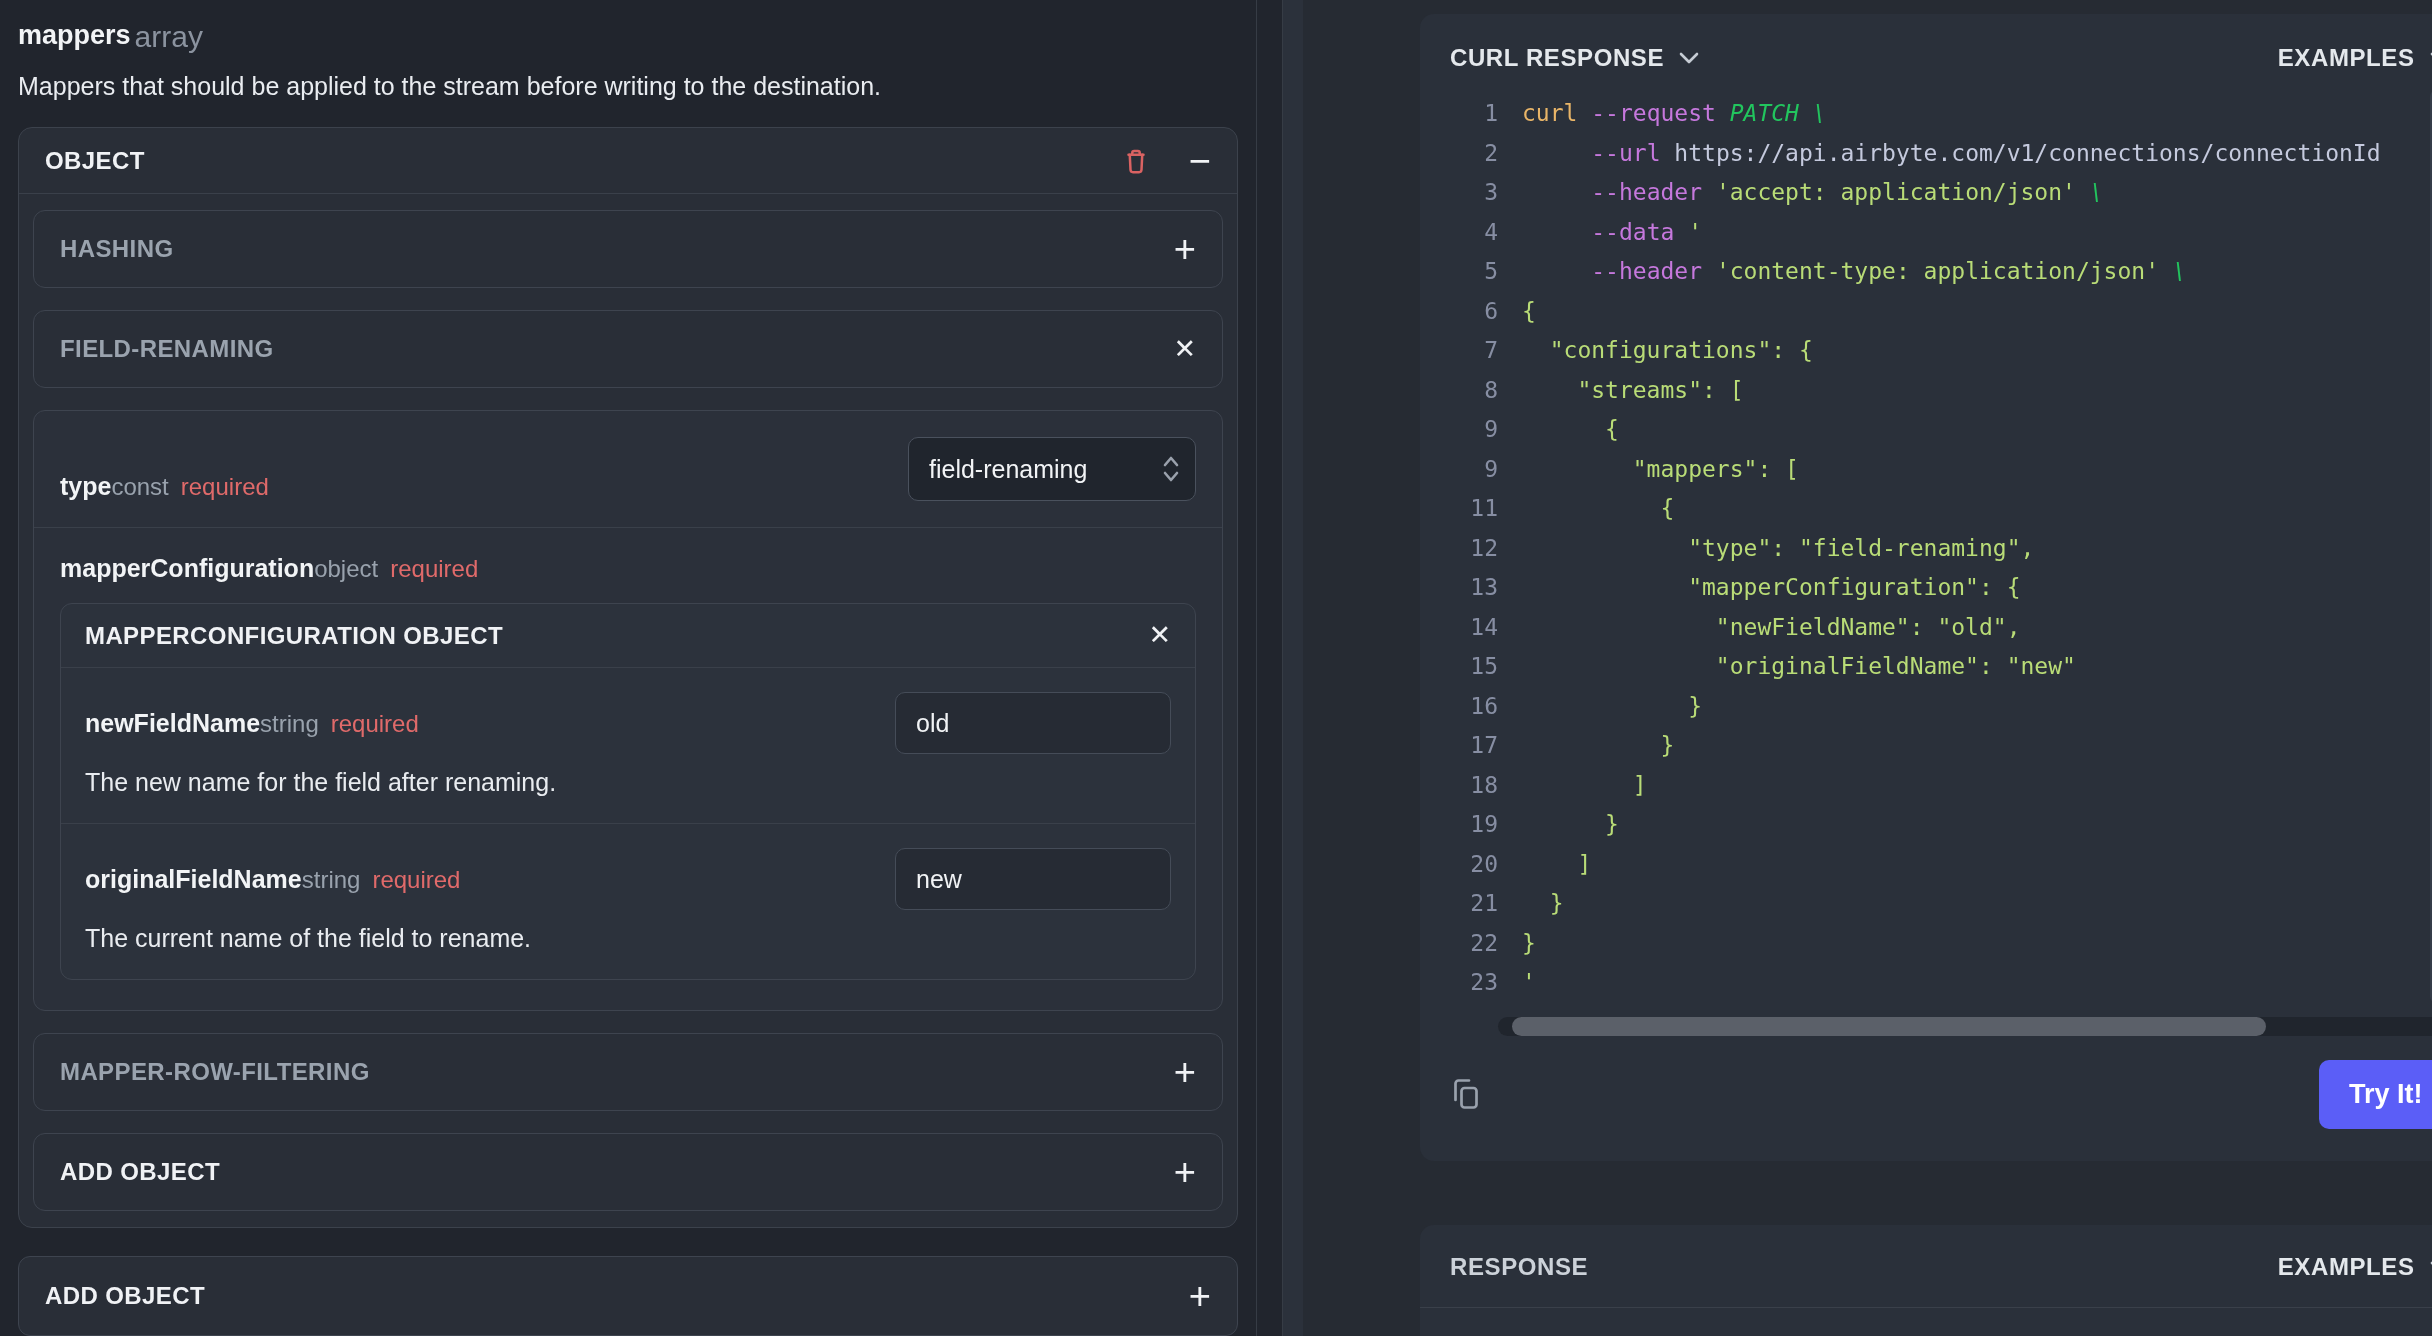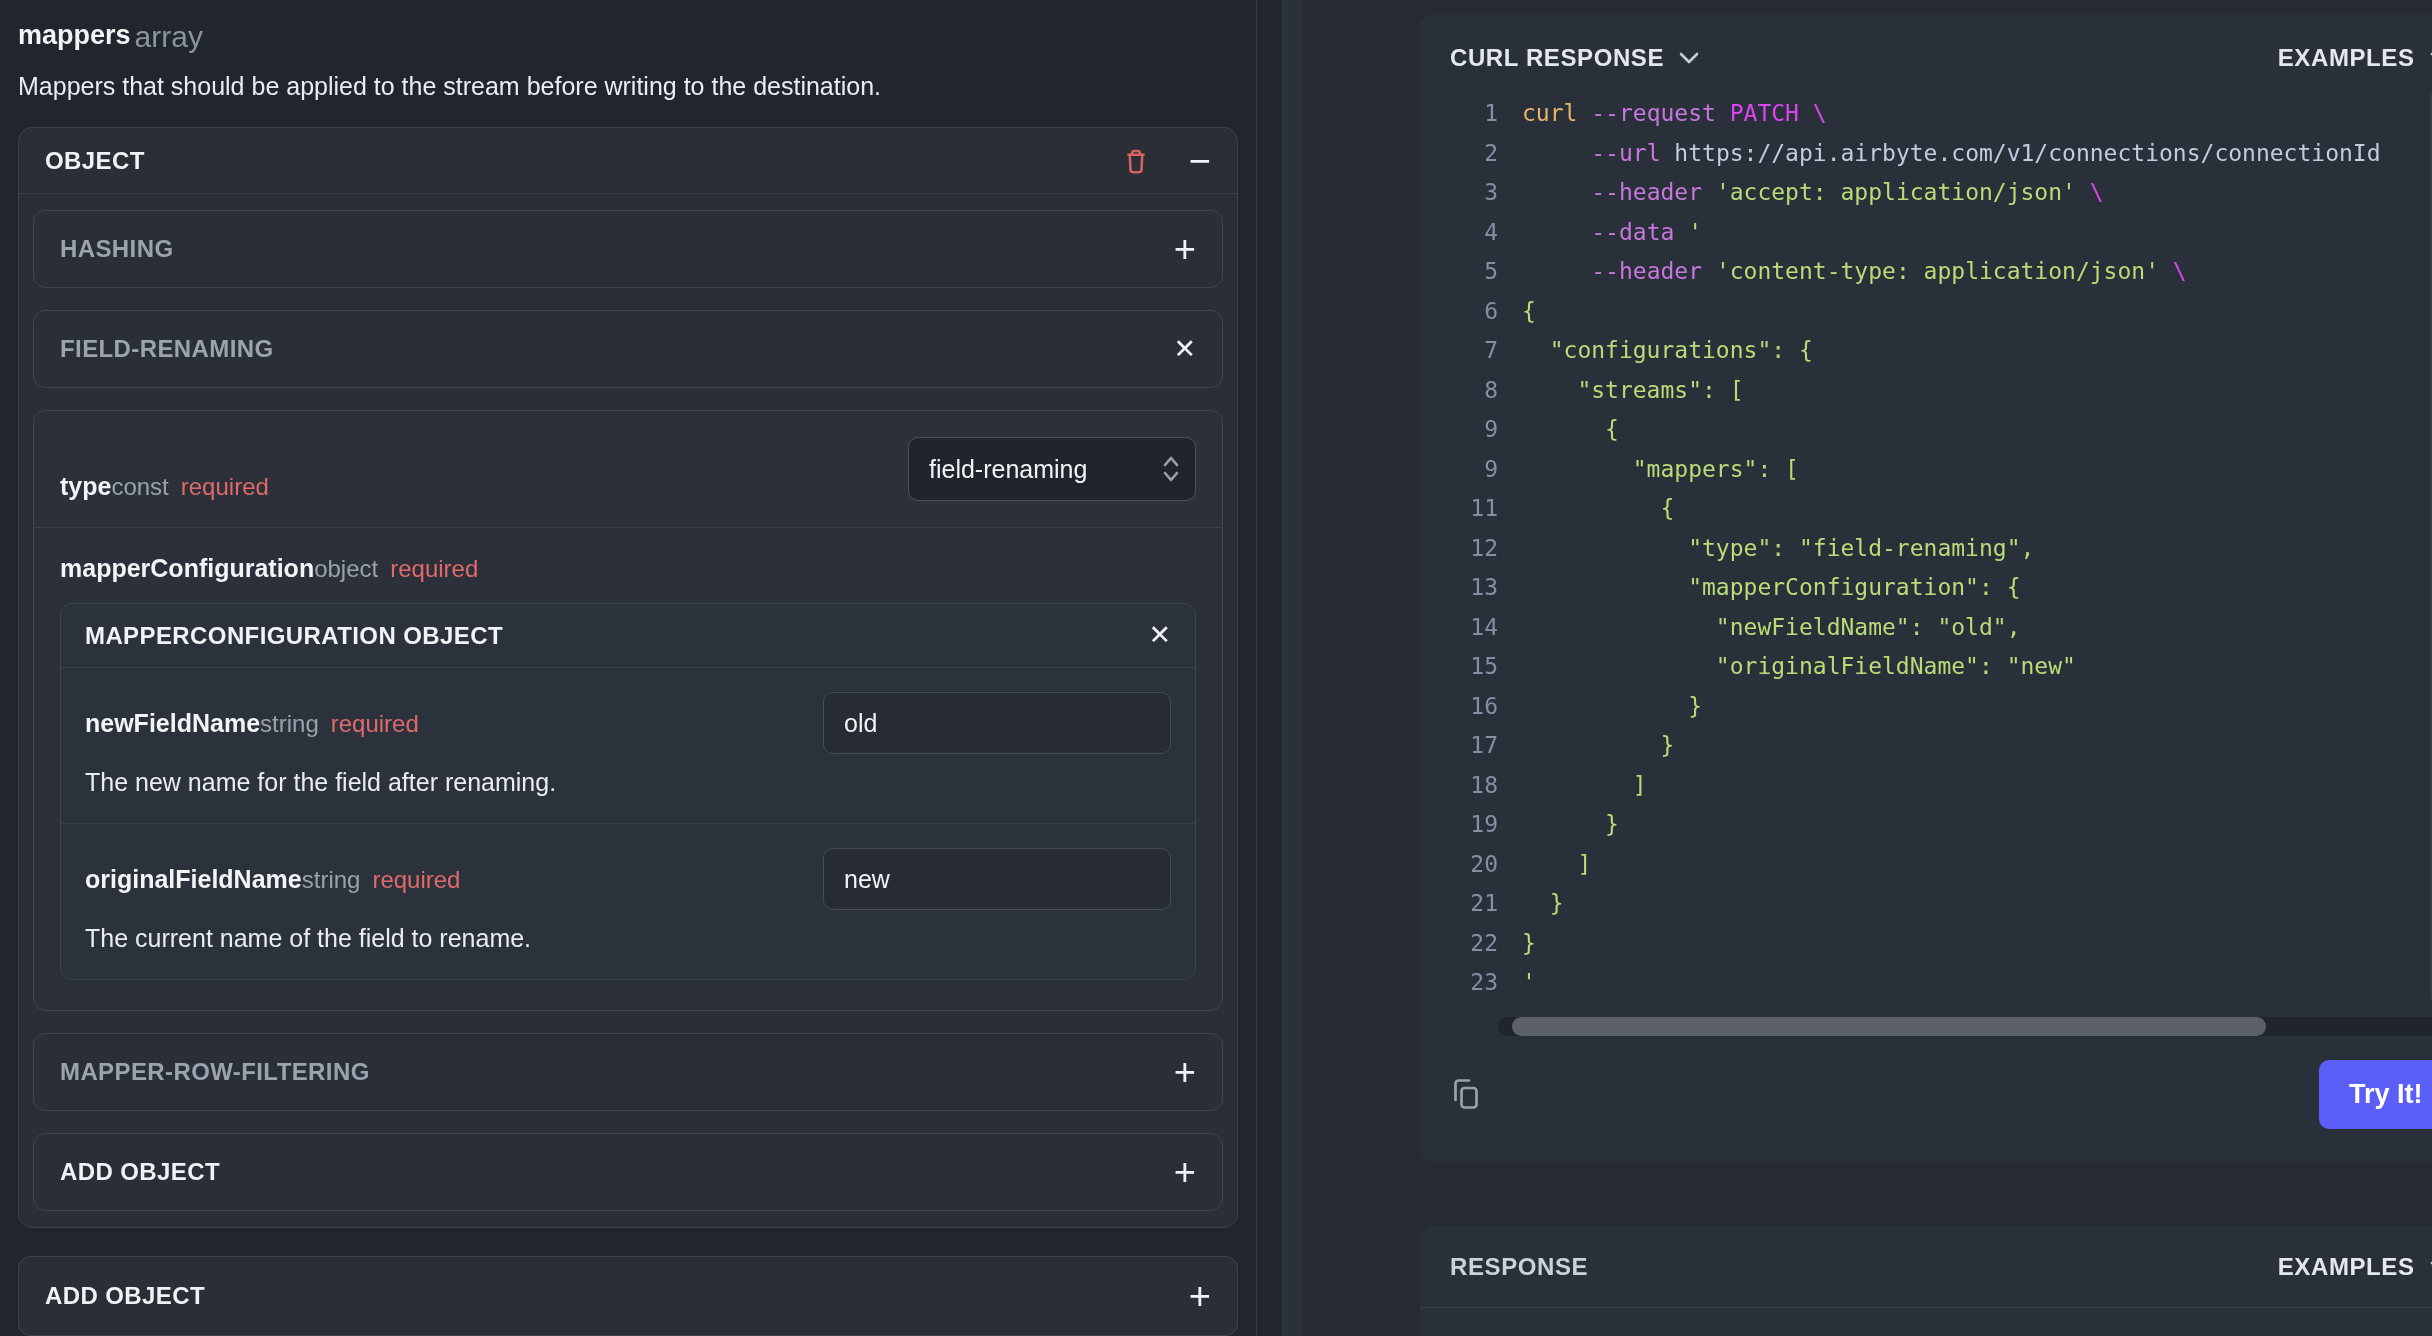--- a/index.html
+++ b/index.html
@@ -44,21 +44,21 @@
   .preq  { font-size:24px; color:#e06a6a; margin-left:12px; }
   .hdivider { height:1px; background:#3a404a; }
 
   .select { margin-left:auto; display:flex; align-items:center; justify-content:space-between;
             min-width:288px; height:64px; padding:0 14px 0 20px; background:#20252d;
             border:1.5px solid #4a515d; border-radius:10px; font-size:25px; color:#f2f4f6; cursor:pointer; }
 
   .mc-box { margin:14px 26px 30px 26px; border:1.5px solid #3e444f; border-radius:12px; background:#2c323c; }
   .mc-header { height:64px; display:flex; align-items:center; padding:0 24px; border-bottom:1px solid #3a404a; }
   .mc-row { display:flex; align-items:center; padding:24px 24px 10px 24px; }
-  .text-input { margin-left:auto; width:348px; height:62px; background:#262b34; border:1.5px solid #454c58;
+  .text-input { margin-left:auto; width:276px; height:62px; background:#262b34; border:1.5px solid #454c58;
                 border-radius:10px; color:#f1f3f5; font-size:25px; padding:0 20px; font-family:inherit; }
   .pdesc { padding:4px 24px 26px 24px; font-size:25px; color:#e9ecf0; }
 
   .standalone { margin-top:28px; height:80px; margin-bottom:0; }
 
   
   .gutter { width:46px; flex:none; position:relative; border-left:1px solid #363c45; background:#21252d; }
   .scroll-track { position:absolute; left:0; top:0; bottom:0; width:25px; }
   .divider-bar { position:absolute; left:25px; top:0; bottom:0; width:21px; background:#2b313b; border-left:1px solid #363c45; }
 
@@ -70,21 +70,21 @@
              color:#e4e8ec; font-size:24px; font-weight:700; letter-spacing:0.6px; font-family:inherit; cursor:pointer; }
   .hdr-label { color:#ccd2d9; font-size:24px; font-weight:700; letter-spacing:0.6px; }
 
   .code-area { position:relative; display:flex; padding:8px 100px 0 0;
                font-family:"DejaVu Sans Mono", monospace; font-size:23px; line-height:39.5px; }
   .line-numbers { width:78px; flex:none; text-align:right; color:#878ea3; }
   .code-lines { flex:1; margin-left:24px; overflow:hidden; }
   .code-line { white-space:pre; }
   .tok-o { color:#e9b568; }
   .tok-p { color:#c678dd; }
-  .tok-w { color:#d946ef; }
+  .tok-w { color:#22c55e;font-style:italic; }
   .tok-g { color:#b9dc77; }
   .tok-u { color:#c5cade; }
   .v-scroll { position:absolute; right:38px; top:4px; bottom:0; width:13px; background:#353c48; border-radius:7px; }
 
   .h-scroll-track { height:19px; background:#20252d; border-radius:10px; margin:14px 40px 0 78px; position:relative; }
   .h-scroll-thumb { position:absolute; left:1.5%; width:80%; top:0; bottom:0; background:#5b6069; border-radius:10px; cursor:pointer; }
 
   .curl-footer { display:flex; justify-content:space-between; align-items:center; padding:24px 28px 32px 28px; }
   .try-btn { background:#5b5ef7; color:#ffffff; font-size:27px; font-weight:700; border:none; border-radius:10px;
              padding:19px 30px; font-family:inherit; cursor:pointer; }

